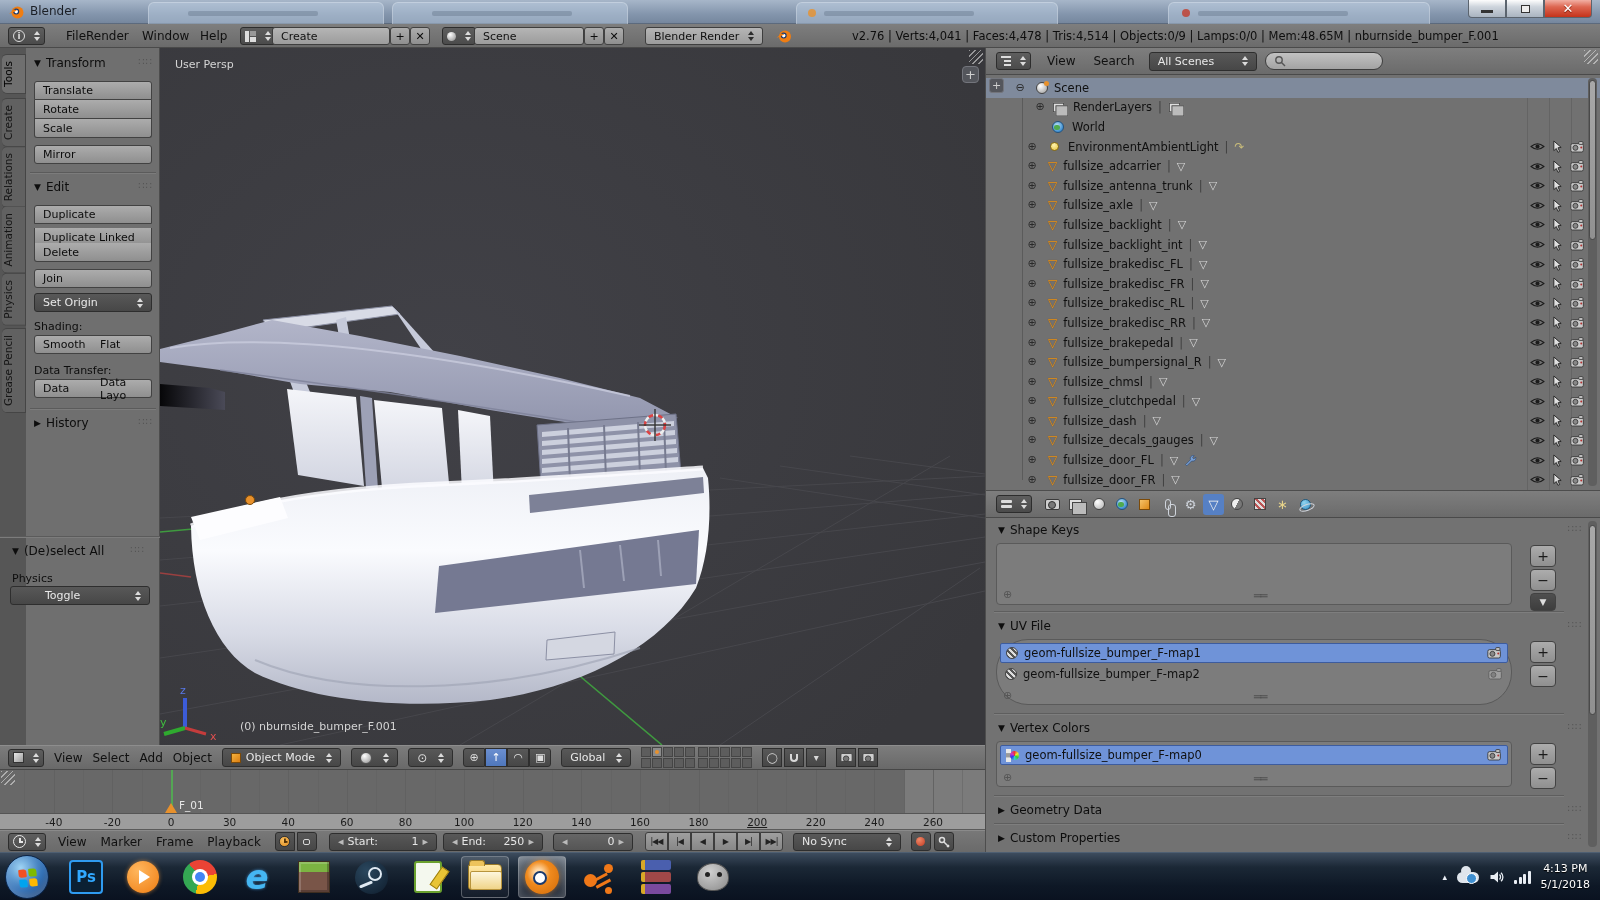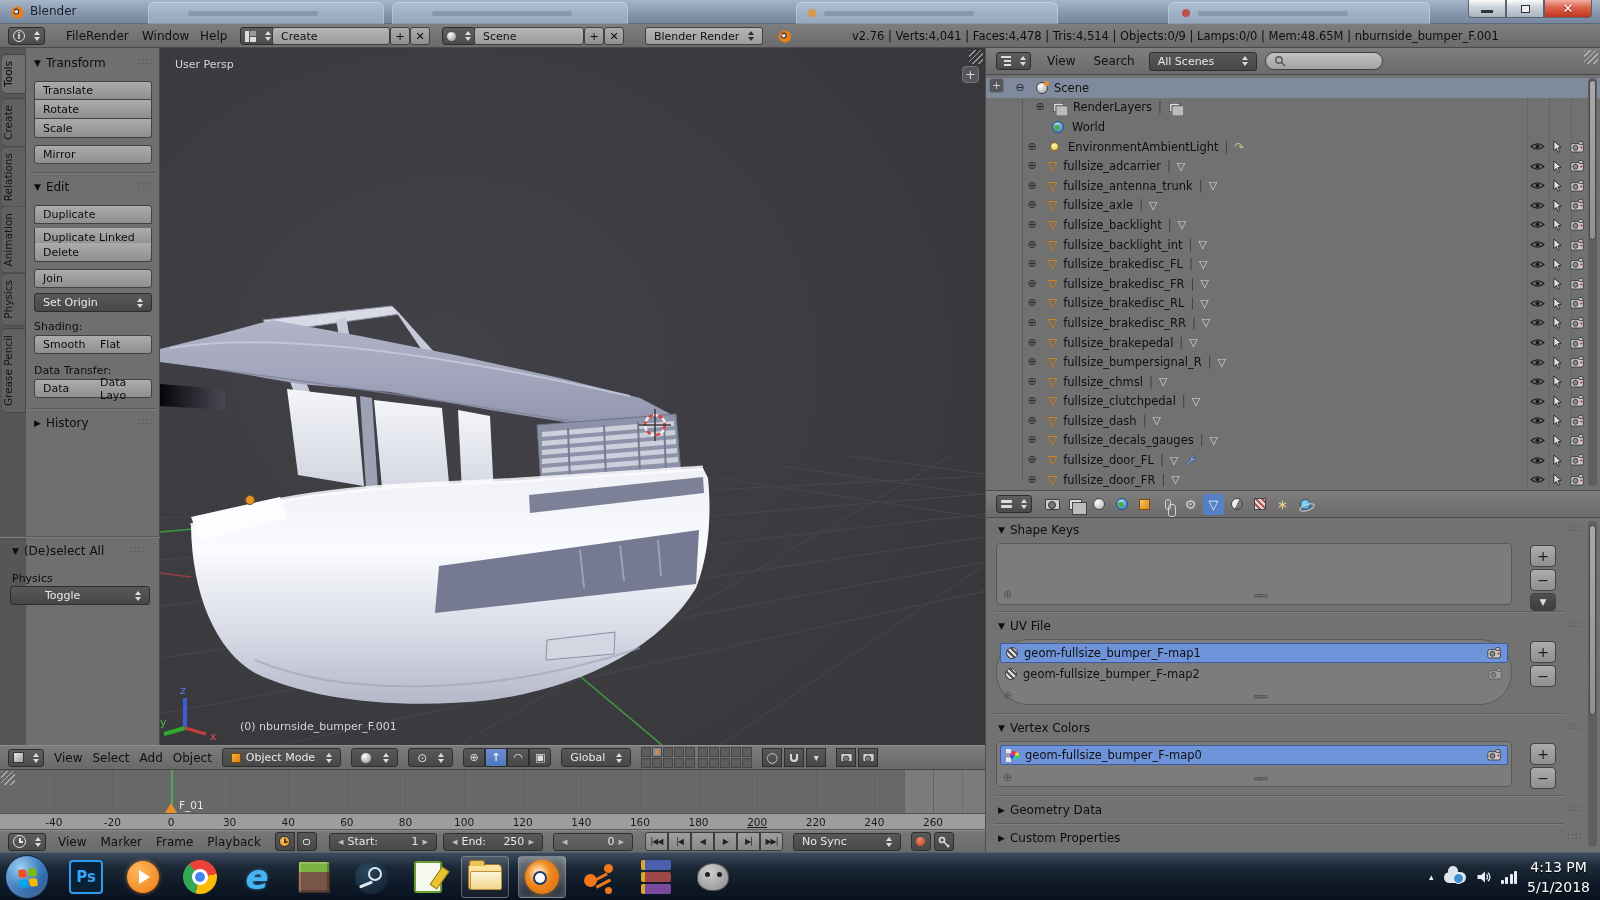--- a/index.html
+++ b/index.html
@@ -170,21 +170,21 @@
   .ic-phys:before { content:""; position:absolute; left:-2px; top:4px; width:14px; height:5px; border:1px solid #cfd4dc; border-radius:50%; transform:rotate(-20deg); }
   .ic-wrench-glyph { color:#cfd4dc; font-size:13px; }
 
   
   #taskbar { left:0; top:852px; width:1600px; height:48px;
     background:linear-gradient(#3d4c5e,#1b2836 30%,#0e1826 70%,#0a1220); border-top:1px solid #4e5f72; }
   .tb-btn { position:absolute; top:3px; width:48px; height:42px; border-radius:4px; display:flex; align-items:center; justify-content:center; }
   .tb-btn.framed { background:linear-gradient(rgba(255,255,255,.14),rgba(255,255,255,.04)); border:1px solid rgba(255,255,255,.28); }
   .tb-btn.active { background:linear-gradient(rgba(255,255,255,.30),rgba(255,255,255,.10)); box-shadow:inset 0 0 8px rgba(255,255,255,.25); }
   #tray { position:absolute; right:0; top:0; height:48px; display:flex; align-items:center; gap:10px; padding-right:10px; }
-  #tray-clock { color:#fff; font-size:14px; text-align:center; line-height:1.45; text-shadow:0 1px 1px #000; }
+  #tray-clock { color:#fff; font-size:11px; text-align:center; line-height:1.45; text-shadow:0 1px 1px #000; }
   .tray-ic { color:#e9eef4; }
 
   
   .tbi { position:relative; }
   .tbi-ps { width:34px; height:34px; background:#0b2033; border:2px solid #2f9bf0; border-radius:4px; color:#31a8ff; font-size:15px; font-weight:bold; display:flex; align-items:center; justify-content:center; }
   .tbi-play { width:32px; height:32px; border-radius:50%; background:radial-gradient(circle at 35% 30%,#ffb75e,#ef7d12); display:flex; align-items:center; justify-content:center; box-shadow:0 0 4px rgba(255,160,60,.6); }
   .tbi-play:before { content:""; width:0; height:0; border-left:11px solid #fff; border-top:7px solid transparent; border-bottom:7px solid transparent; margin-left:3px; }
   .tbi-chrome { width:34px; height:34px; border-radius:50%; background:conic-gradient(from -40deg,#ea4335 0 120deg,#fbbc05 120deg 235deg,#34a853 235deg 360deg); position:relative; }
   .tbi-chrome:before { content:""; position:absolute; left:9px; top:9px; width:16px; height:16px; border-radius:50%; background:#fff; }
   .tbi-chrome:after { content:""; position:absolute; left:12px; top:12px; width:10px; height:10px; border-radius:50%; background:#4285f4; }

